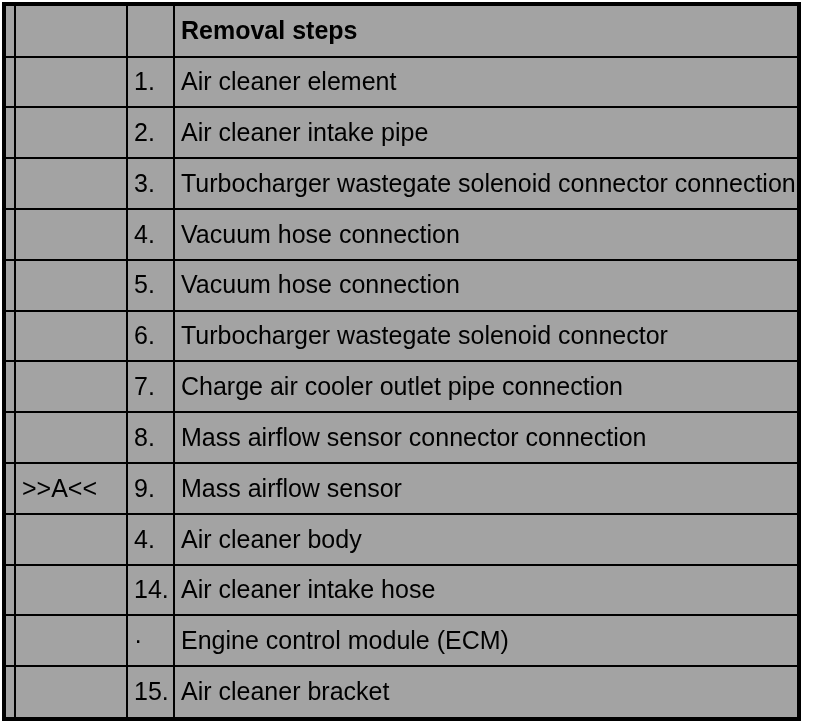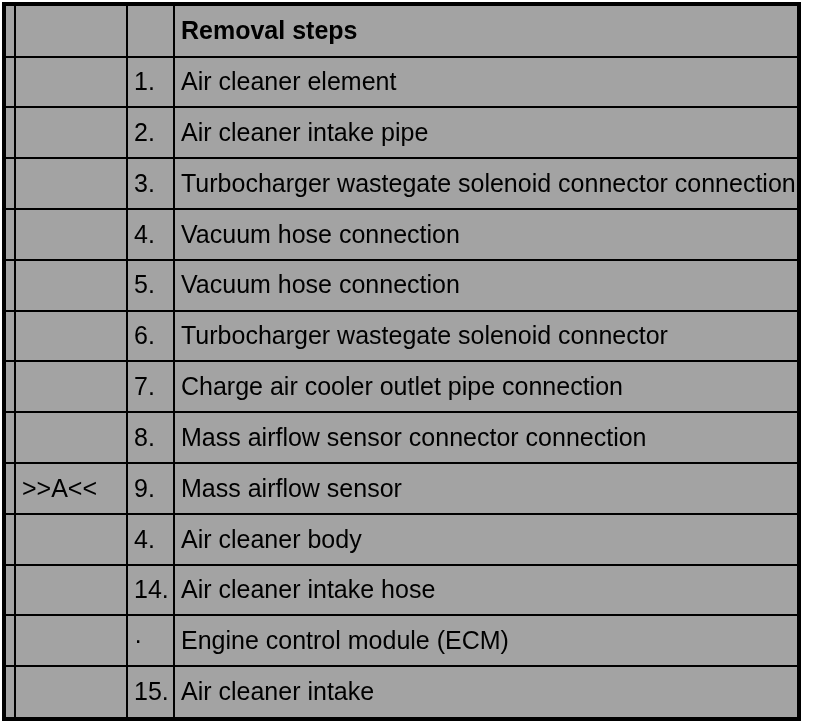--- a/index.html
+++ b/index.html
@@ -131,16 +131,16 @@
     <tr>
       <td class="spacer-cell"></td>
       <td class="marker-cell"></td>
       <td class="num-cell">·</td>
       <td class="step-cell">Engine control module (ECM)</td>
     </tr>
     <tr>
       <td class="spacer-cell"></td>
       <td class="marker-cell"></td>
       <td class="num-cell">15.</td>
-      <td class="step-cell">Air cleaner intake</td>
+      <td class="step-cell">Air cleaner bracket</td>
     </tr>
   </tbody>
 </table>
 
 </body></html>

